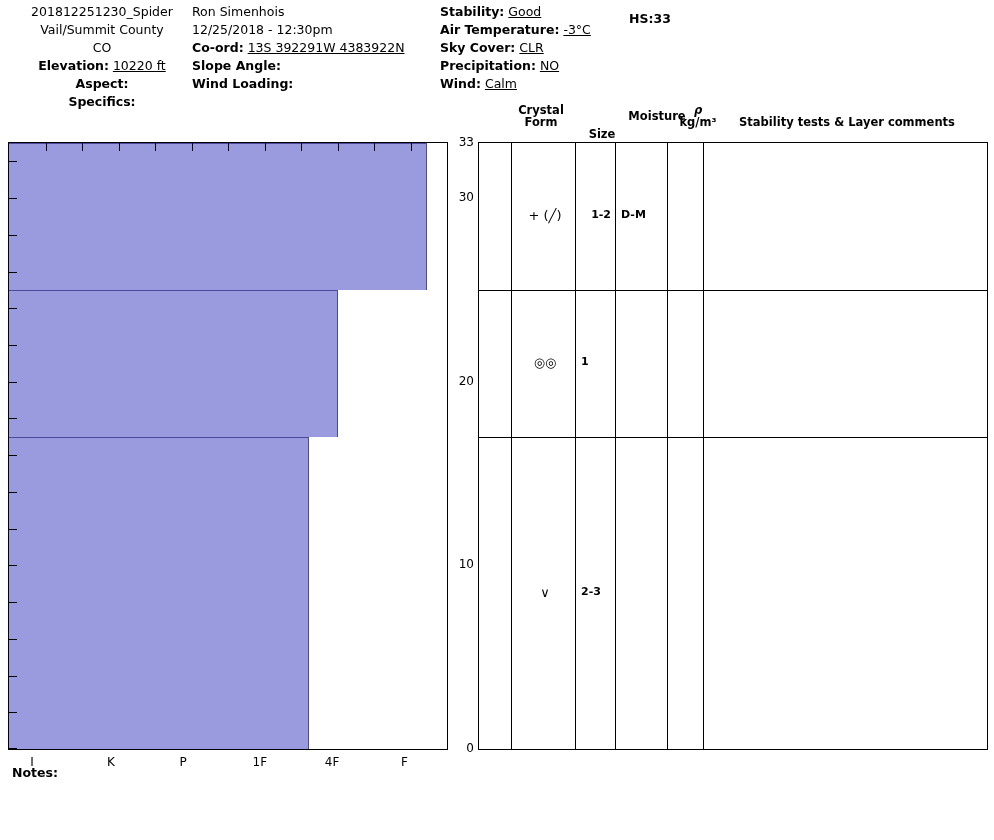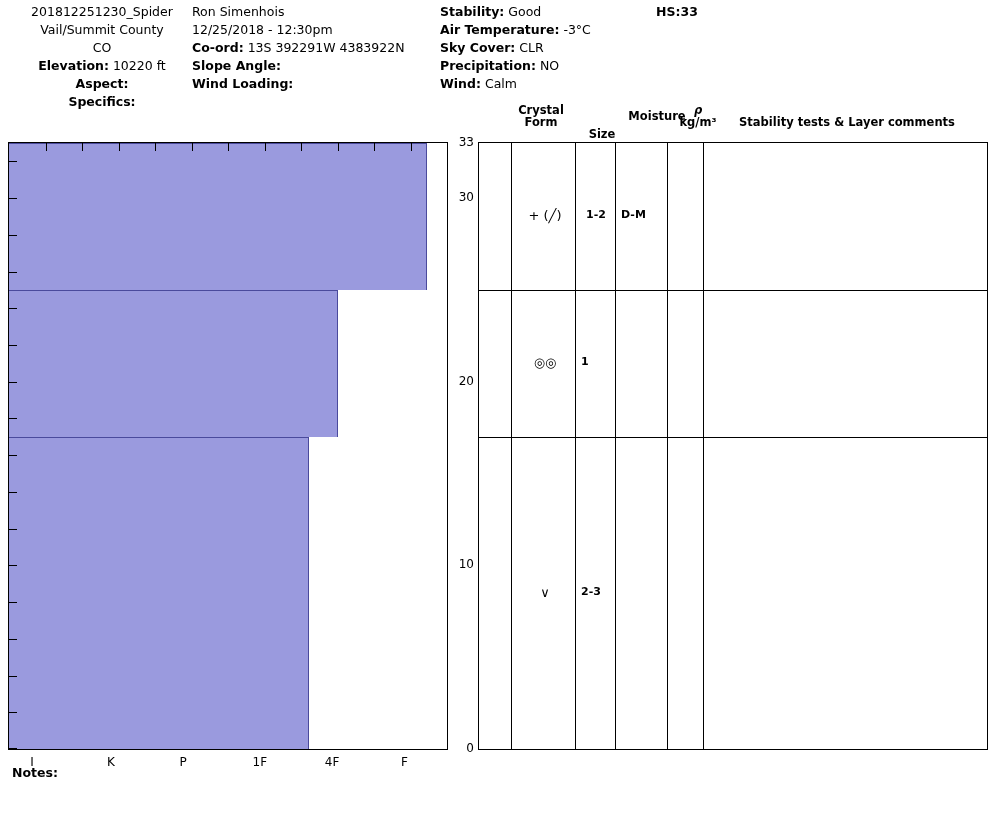--- a/index.html
+++ b/index.html
@@ -25,26 +25,26 @@
     height: 112px;
   }
   .hdr-col { position: absolute; top: 3px; }
   .hdr-line {
     height: 18px;
     line-height: 18px;
     white-space: nowrap;
     font-size: 12.5px;
   }
   .lbl { font-weight: bold; }
-  .val { font-weight: normal; }
+  .val { font-weight: normal; text-decoration: underline; }
 
   #col-loc  { left: 12px;  width: 180px; text-align: center; }
   #col-obs  { left: 192px; width: 248px; }
   #col-cond { left: 440px; width: 168px; }
-  #col-hs   { left: 656px; width: 80px;  }
+  #col-hs   { left: 629px; width: 80px; margin-top: 7px;  }
   #col-ln   { left: 703px; width: 280px; }
 
   
   #tbl-head {
     position: absolute;
     left: 478px; top: 106px;
     width: 510px; height: 36px;
   }
   .th {
     position: absolute;
@@ -344,21 +344,21 @@
   </div>
 
 <div id="lyr-table">
   <div class="col-sep" style="left:32px"></div>
   <div class="col-sep" style="left:96px"></div>
   <div class="col-sep" style="left:136px"></div>
   <div class="col-sep" style="left:188px"></div>
   <div class="col-sep" style="left:224px"></div>
   <div id="lyr-rows">
       <div class="cell cell-form" style="left: 38px; width: 56px; top: 65.4545px; text-align: center;">+ (╱)</div>
-      <div class="cell cell-size" style="left: 102px; width: 30px; top: 65.4545px; text-align: center;">1-2</div>
+      <div class="cell cell-size" style="left: 102px; width: 30px; top: 65.4545px; text-align: right;">1-2</div>
       <div class="cell cell-moist" style="left: 142px; width: 44px; top: 65.4545px; text-align: left;">D-M</div>
       <div class="cell " style="left: 192px; width: 30px; top: 65.4545px; text-align: left;"></div>
       <div class="cell " style="left: 230px; width: 274px; top: 65.4545px; text-align: left;"></div>
       <div class="row-sep" style="top: 146.909px;"></div>
       <div class="cell cell-form" style="left: 38px; width: 56px; top: 212.364px; text-align: center;">◎◎</div>
       <div class="cell cell-size" style="left: 102px; width: 30px; top: 212.364px; text-align: left;">1</div>
       <div class="cell cell-moist" style="left: 142px; width: 44px; top: 212.364px; text-align: left;"></div>
       <div class="cell " style="left: 192px; width: 30px; top: 212.364px; text-align: left;"></div>
       <div class="cell " style="left: 230px; width: 274px; top: 212.364px; text-align: left;"></div>
       <div class="row-sep" style="top: 293.818px;"></div>

